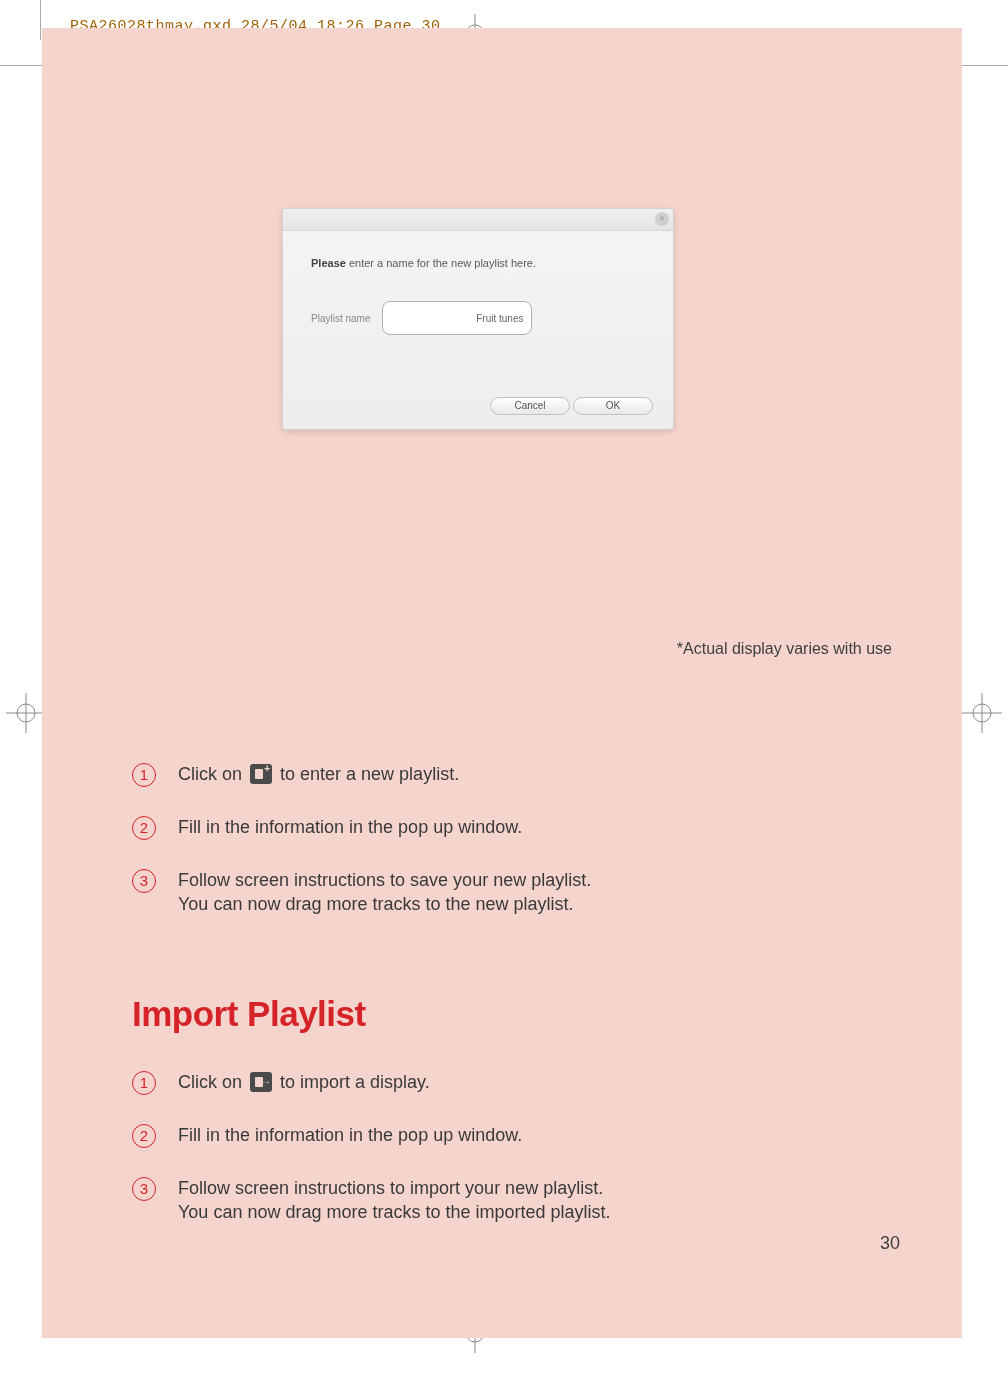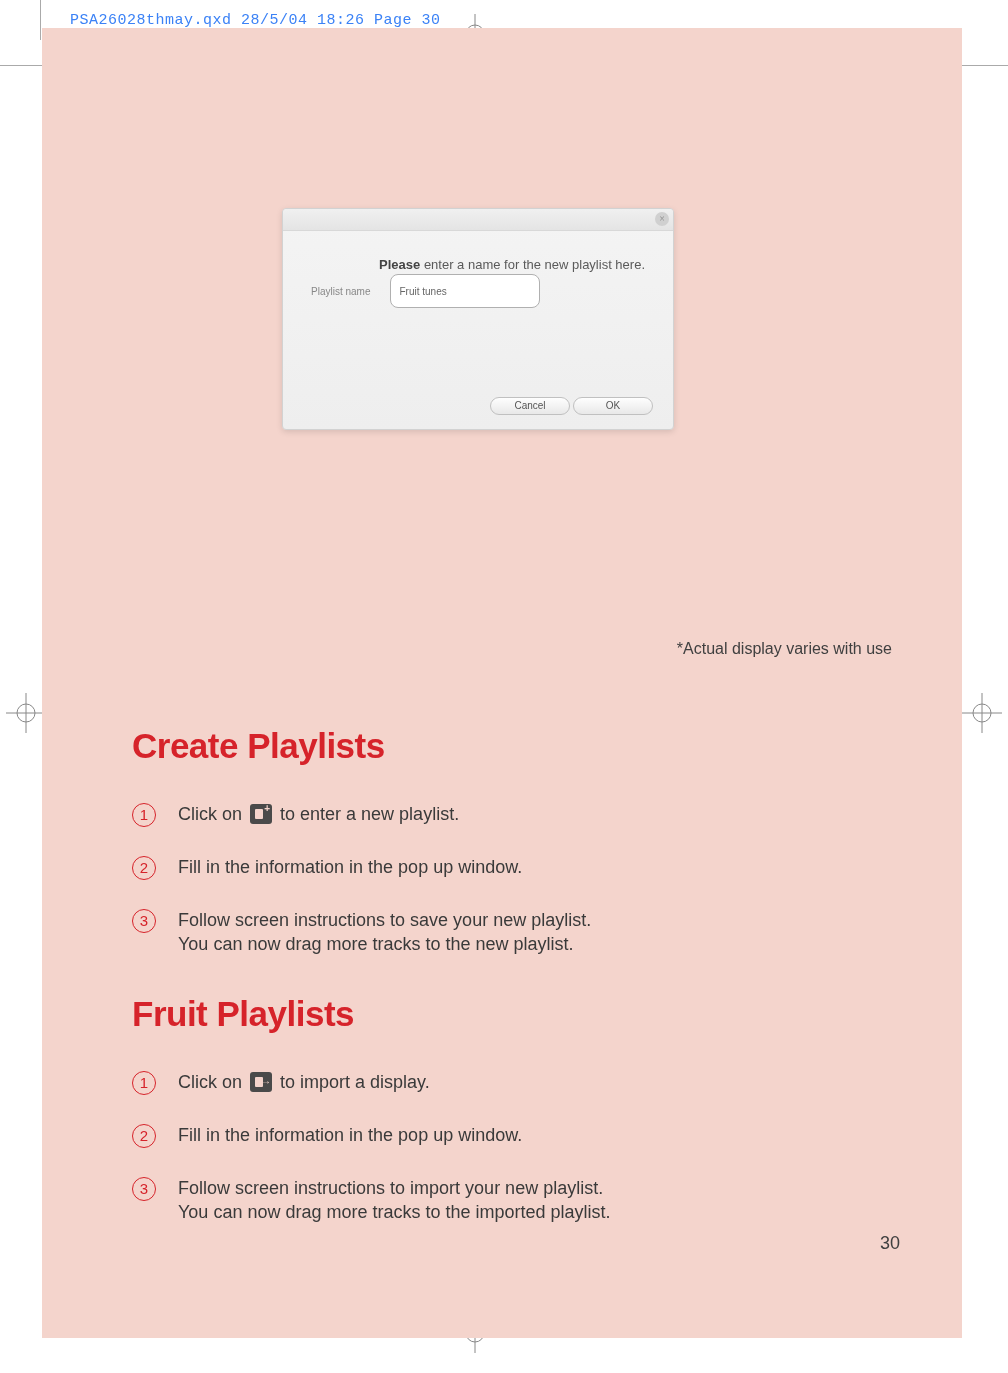--- a/index.html
+++ b/index.html
@@ -6,25 +6,25 @@
   body {
     width: 1008px;
     height: 1373px;
     background: #ffffff;
     font-family: Georgia, 'Times New Roman', serif;
     position: relative;
     overflow: hidden;
   }
   .header-meta {
     position: absolute;
-    top: 12px;
+    top: 18px;
     left: 70px;
     font-family: 'Courier New', monospace;
     font-size: 15px;
-    color: #3b82f6;
+    color: #a16207;
     letter-spacing: 0.5px;
   }
   
   .reg-top, .reg-bottom, .reg-left, .reg-right {
     position: absolute;
     color: #888;
   }
   .reg-top { top: 14px; left: 455px; }
   .reg-bottom { bottom: 20px; left: 455px; }
   .reg-left { top: 693px; left: 6px; }
@@ -89,41 +89,41 @@
     font-size: 10px;
     line-height: 14px;
     text-align: center;
   }
   .dialog-body {
     padding: 26px 28px 10px 28px;
     font-family: Arial, sans-serif;
     color: #5a5a5a;
   }
   .dialog-instruction {
-    font-size: 13px;
-    margin-bottom: 2px;
-    text-align: right;
+    font-size: 11px;
+    margin-bottom: 32px;
   }
   .dialog-instruction b { font-weight: bold; color: #444; }
   .dialog-row {
     display: flex;
     align-items: center;
-    gap: 20px;
+    gap: 12px;
   }
   .dialog-label { font-size: 10px; color: #888; }
   .dialog-input {
     flex: 0 0 130px;
     height: 17px;
     border: 1px solid #b0b0b0;
     border-radius: 8px;
     padding: 16px 8px;
     font-size: 10px;
     color: #666;
     font-family: Arial, sans-serif;
     background: #fff;
+    text-align: right;
   }
   .dialog-footer {
     position: absolute;
     bottom: 14px;
     right: 20px;
     display: flex;
     gap: 3px;
   }
   .dialog-btn {
     width: 80px;
@@ -278,41 +278,40 @@
     </div>
     <div class="dialog-footer">
       <div class="dialog-btn">Cancel</div>
       <div class="dialog-btn">OK</div>
     </div>
   </div>
 
   <div class="display-note">*Actual display varies with use</div>
 
   <div class="section section-create">
-    <h2>Create Playlists</h2>
     <div class="steps">
       <div class="step-row">
         <div class="step-num">1</div>
         <div class="step-text">
           <span>Click on </span><span class="inline-icon plus"></span><span> to enter a new playlist.</span>
         </div>
       </div>
       <div class="step-row">
         <div class="step-num">2</div>
         <div class="step-text">Fill in the information in the pop up window.</div>
       </div>
       <div class="step-row">
         <div class="step-num">3</div>
         <div class="step-text">Follow screen instructions to save your new playlist.<br>You can now drag more tracks to the new playlist.</div>
       </div>
     </div>
   </div>
 
   <div class="section section-import">
-    <h2>Fruit Playlists</h2>
+    <h2>Import Playlist</h2>
     <div class="steps">
       <div class="step-row">
         <div class="step-num">1</div>
         <div class="step-text">
           <span>Click on </span><span class="inline-icon arrow"></span><span> to import a display.</span>
         </div>
       </div>
       <div class="step-row">
         <div class="step-num">2</div>
         <div class="step-text">Fill in the information in the pop up window.</div>

